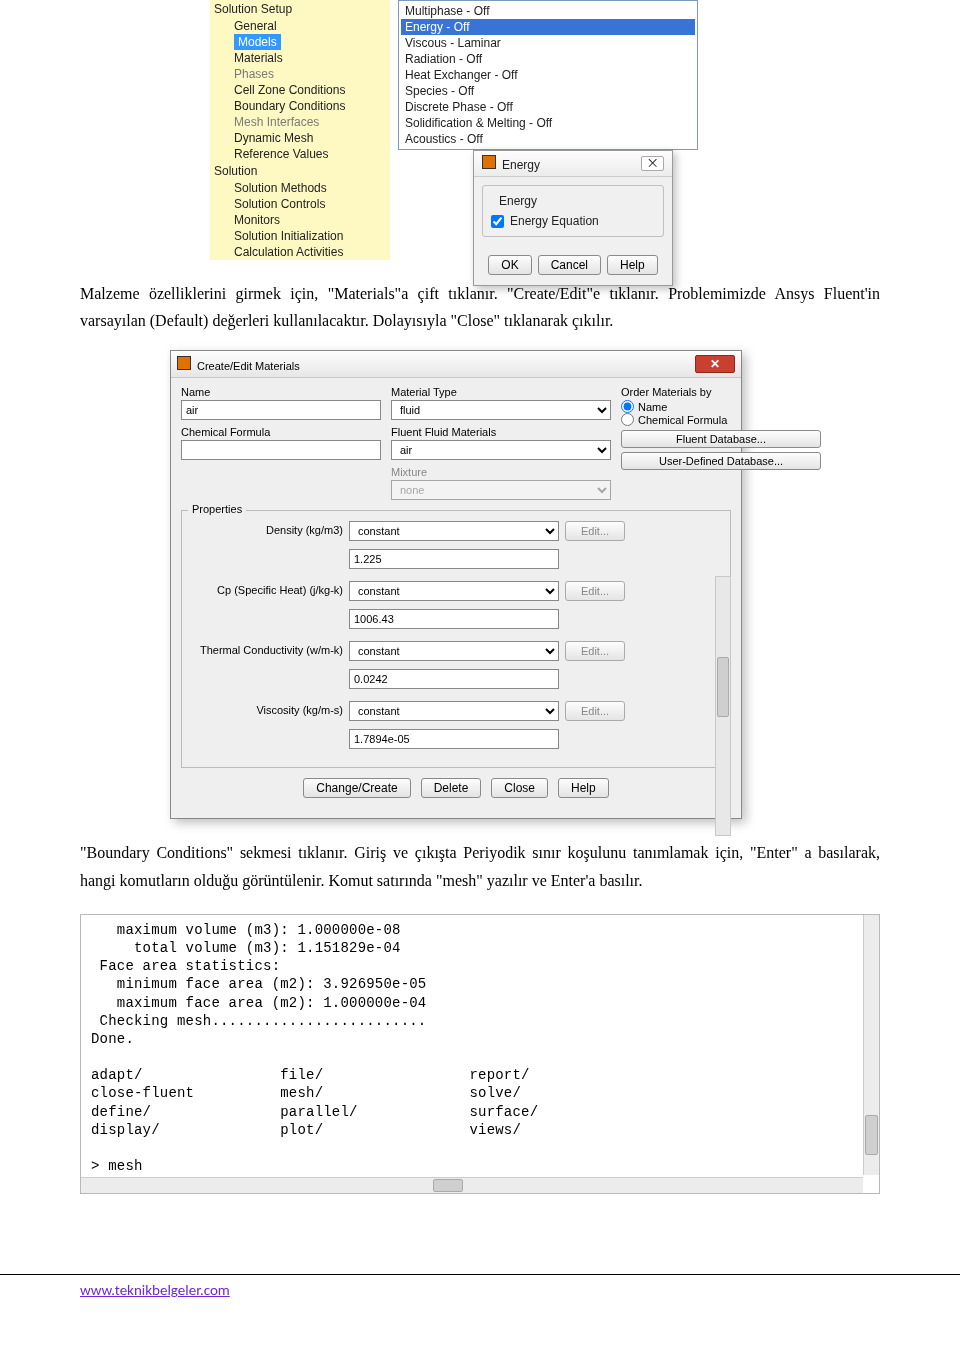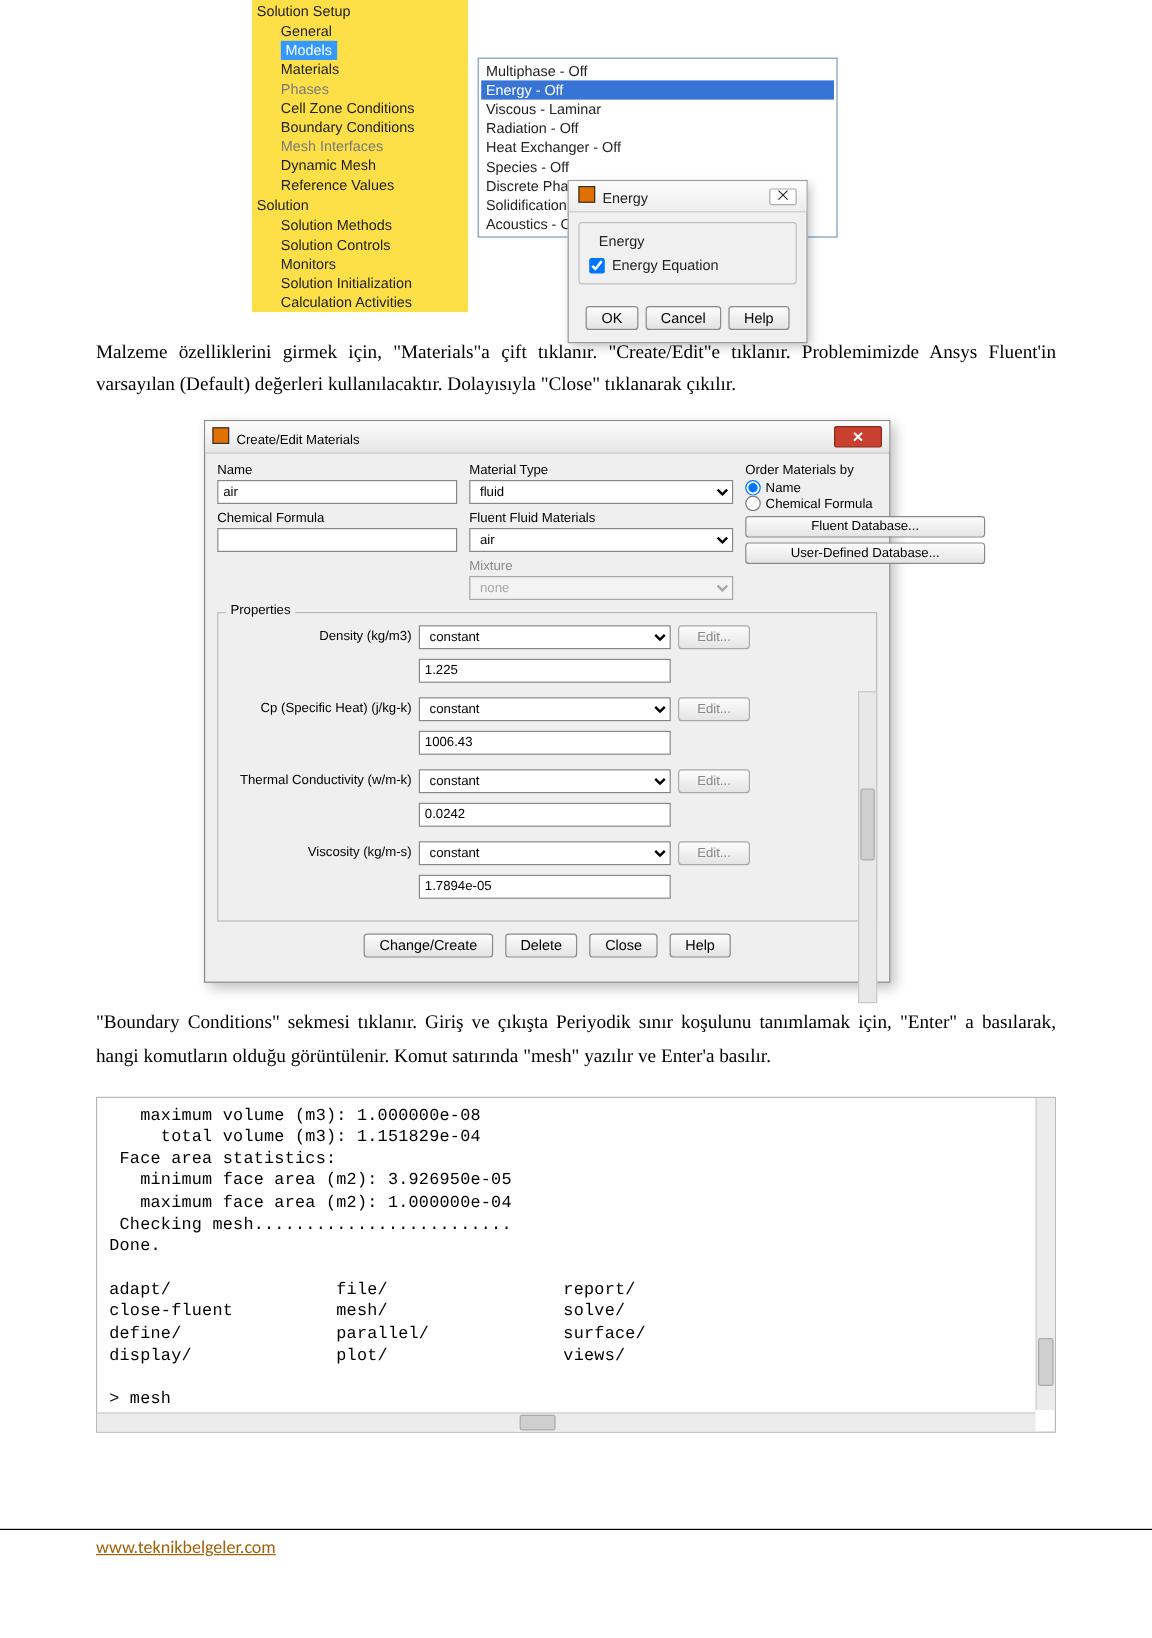--- a/index.html
+++ b/index.html
@@ -18,21 +18,21 @@
   .shot1 {
     display: flex;
     gap: 8px;
     margin: 0 0 20px 130px;
     font-family: "Segoe UI", Tahoma, sans-serif;
     font-size: 12px;
     color: #222;
   }
   .tree {
     width: 180px;
-    background: #fde047;
+    background: #fef9c3;
   }
   .tree-header { padding: 2px 4px; }
   .tree-item { padding: 1px 12px; white-space: nowrap; }
   .tree-item.disabled { color: #7a7a7a; }
   .tree-item.selected {
     background: #3399ff;
     color: #fff;
     display: inline-block;
     padding: 1px 4px;
     margin-left: 12px;
@@ -40,21 +40,20 @@
   .tree-sub { padding-left: 12px; }
 
   .models-panel {
     width: 300px;
     position: relative;
   }
   .models-list {
     border: 1px solid #7a9bbd;
     background: #fff;
     padding: 2px;
-    margin-top: 48px;
   }
   .models-list .mitem { padding: 1px 4px; white-space: nowrap; }
   .models-list .mitem.selected {
     background: #3874d6;
     color: #fff;
   }
 
   .energy-dialog {
     position: absolute;
     top: 150px;
@@ -279,21 +278,21 @@
   
   .foot-line { border-top: 1.5px solid #000; margin-top: 40px; }
   .footer {
     display: flex;
     justify-content: space-between;
     padding: 6px 80px 20px 80px;
     font-family: Calibri, sans-serif;
     font-size: 15px;
   }
   .footer .left .u { text-decoration: underline; }
-  .footer .right a { color: #a16207; text-decoration: underline; }
+  .footer .right a { color: #6d28d9; text-decoration: underline; }
 </style>
 </head>
 <body>
 
 <div class="page">
 
   <div class="shot1">
     <div class="tree">
       <div class="tree-header">Solution Setup</div>
       <div class="tree-sub">

